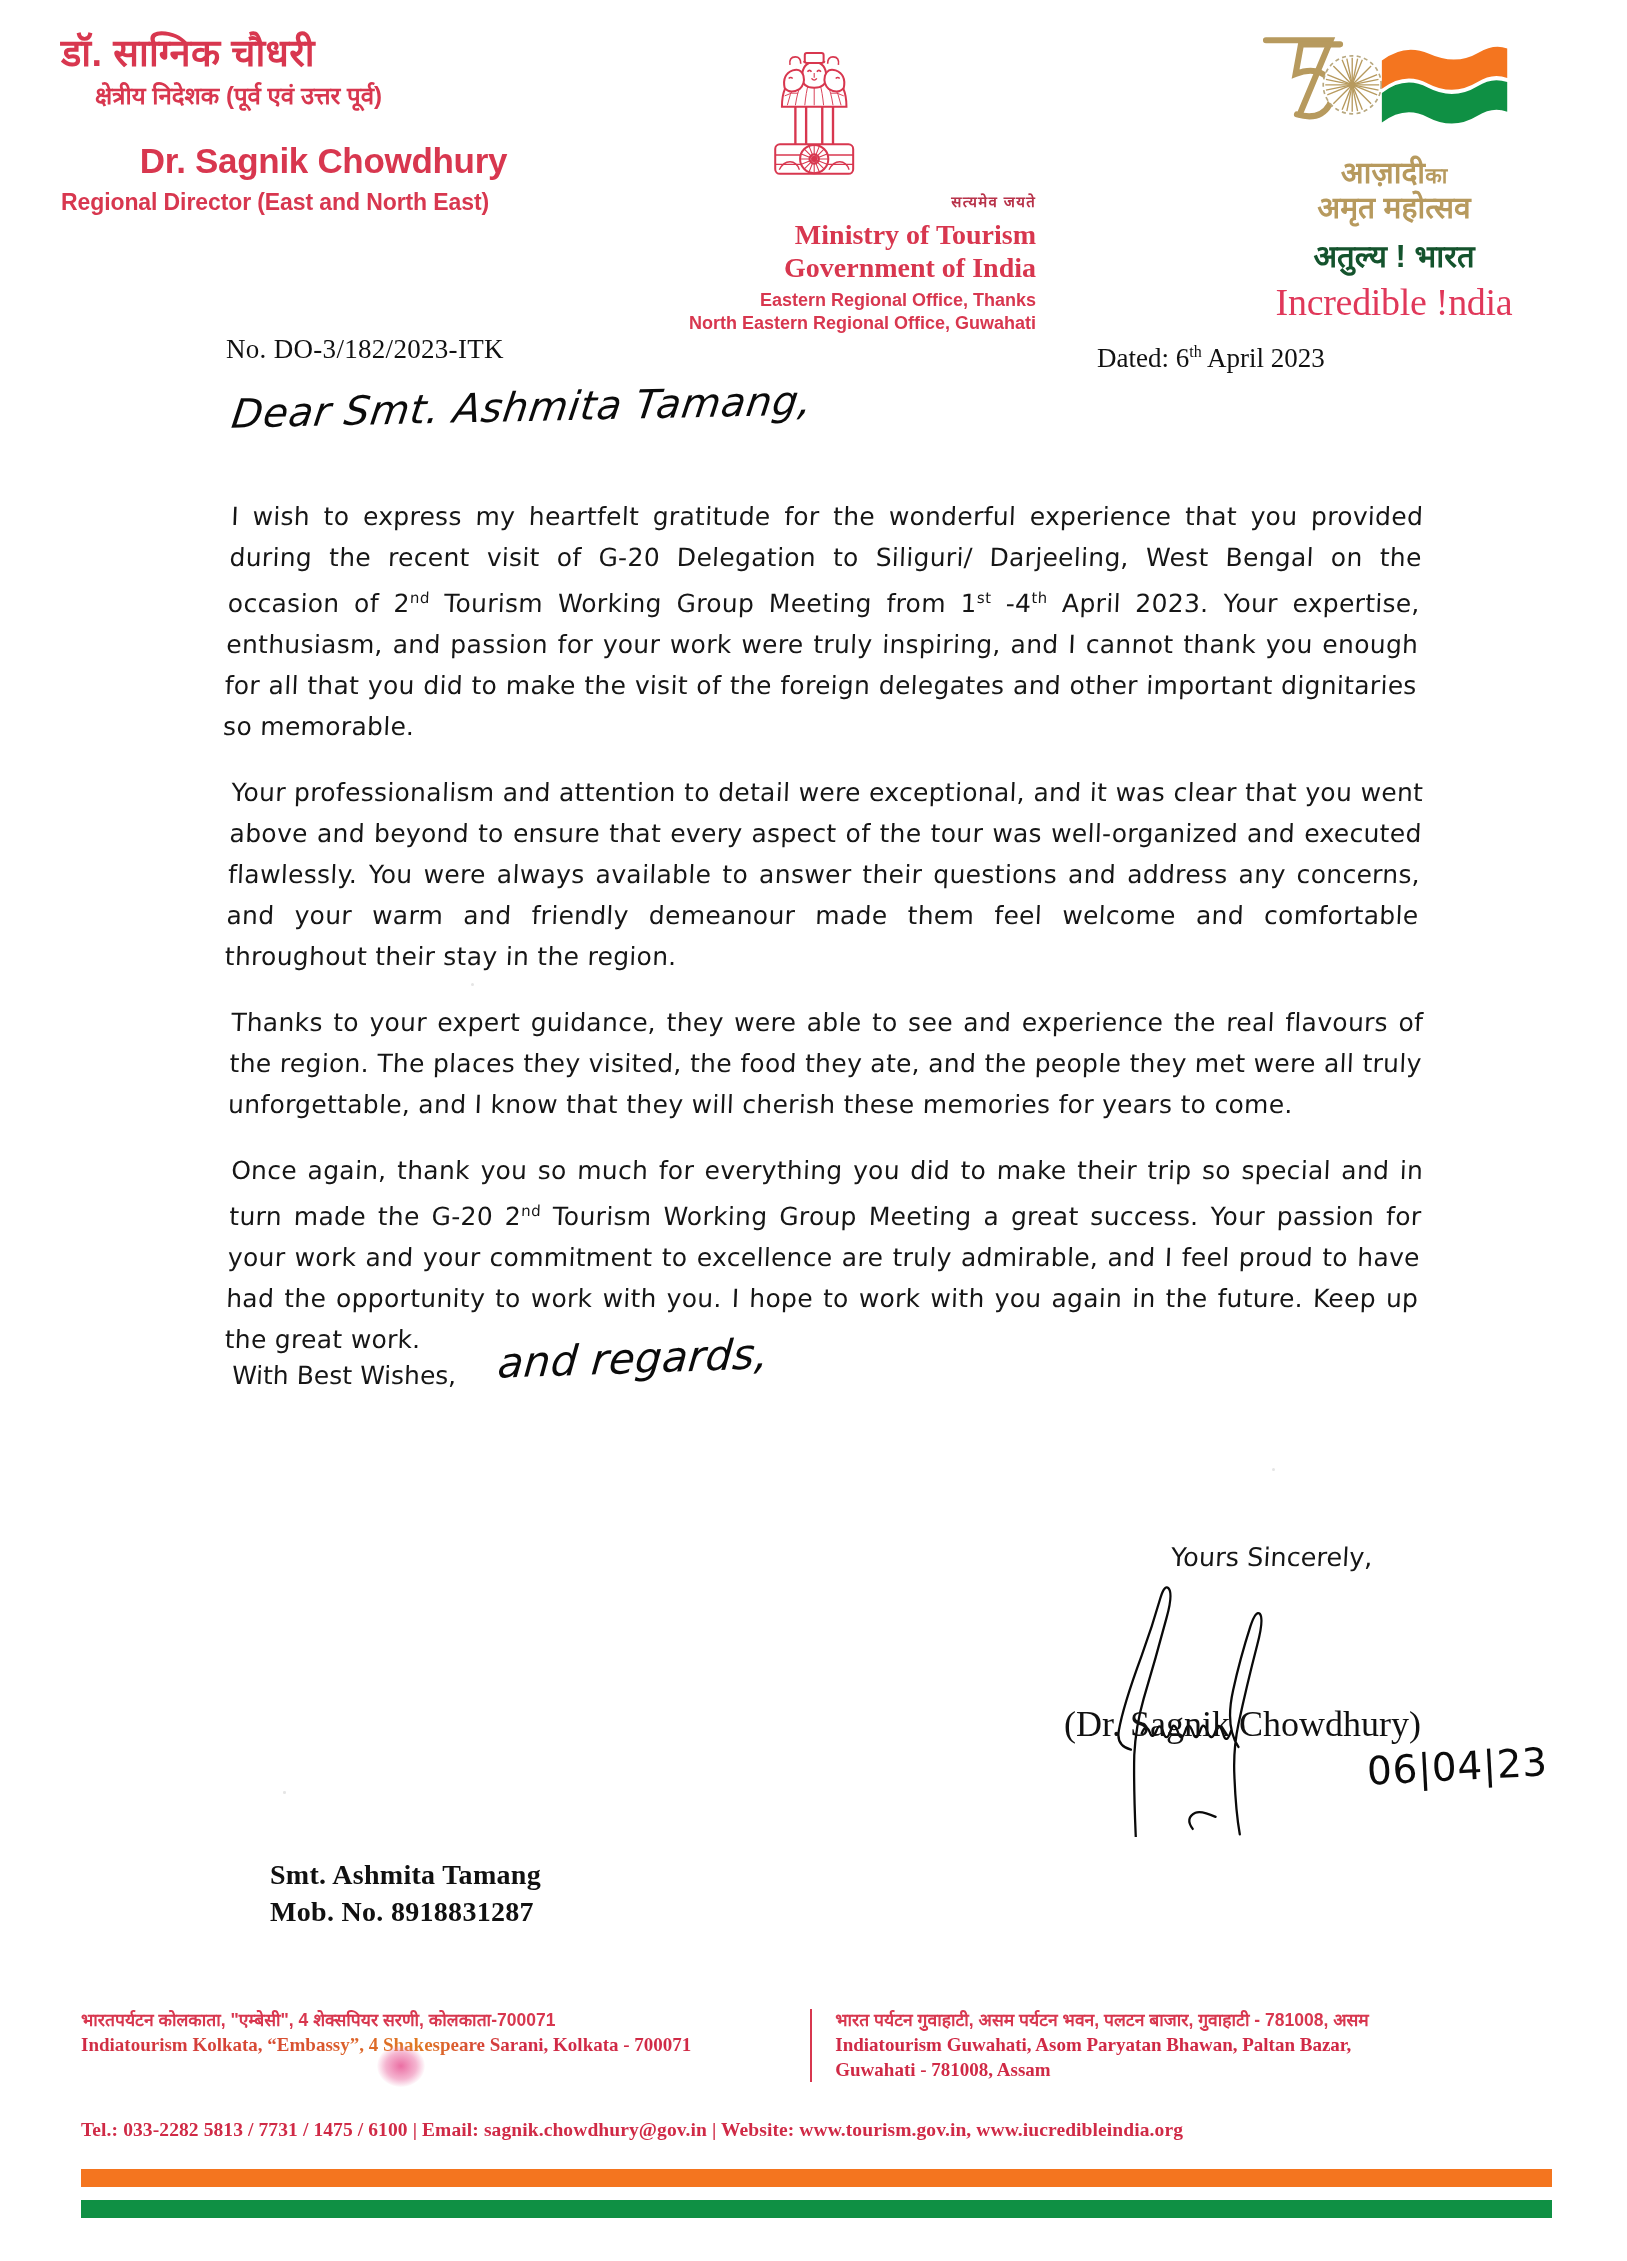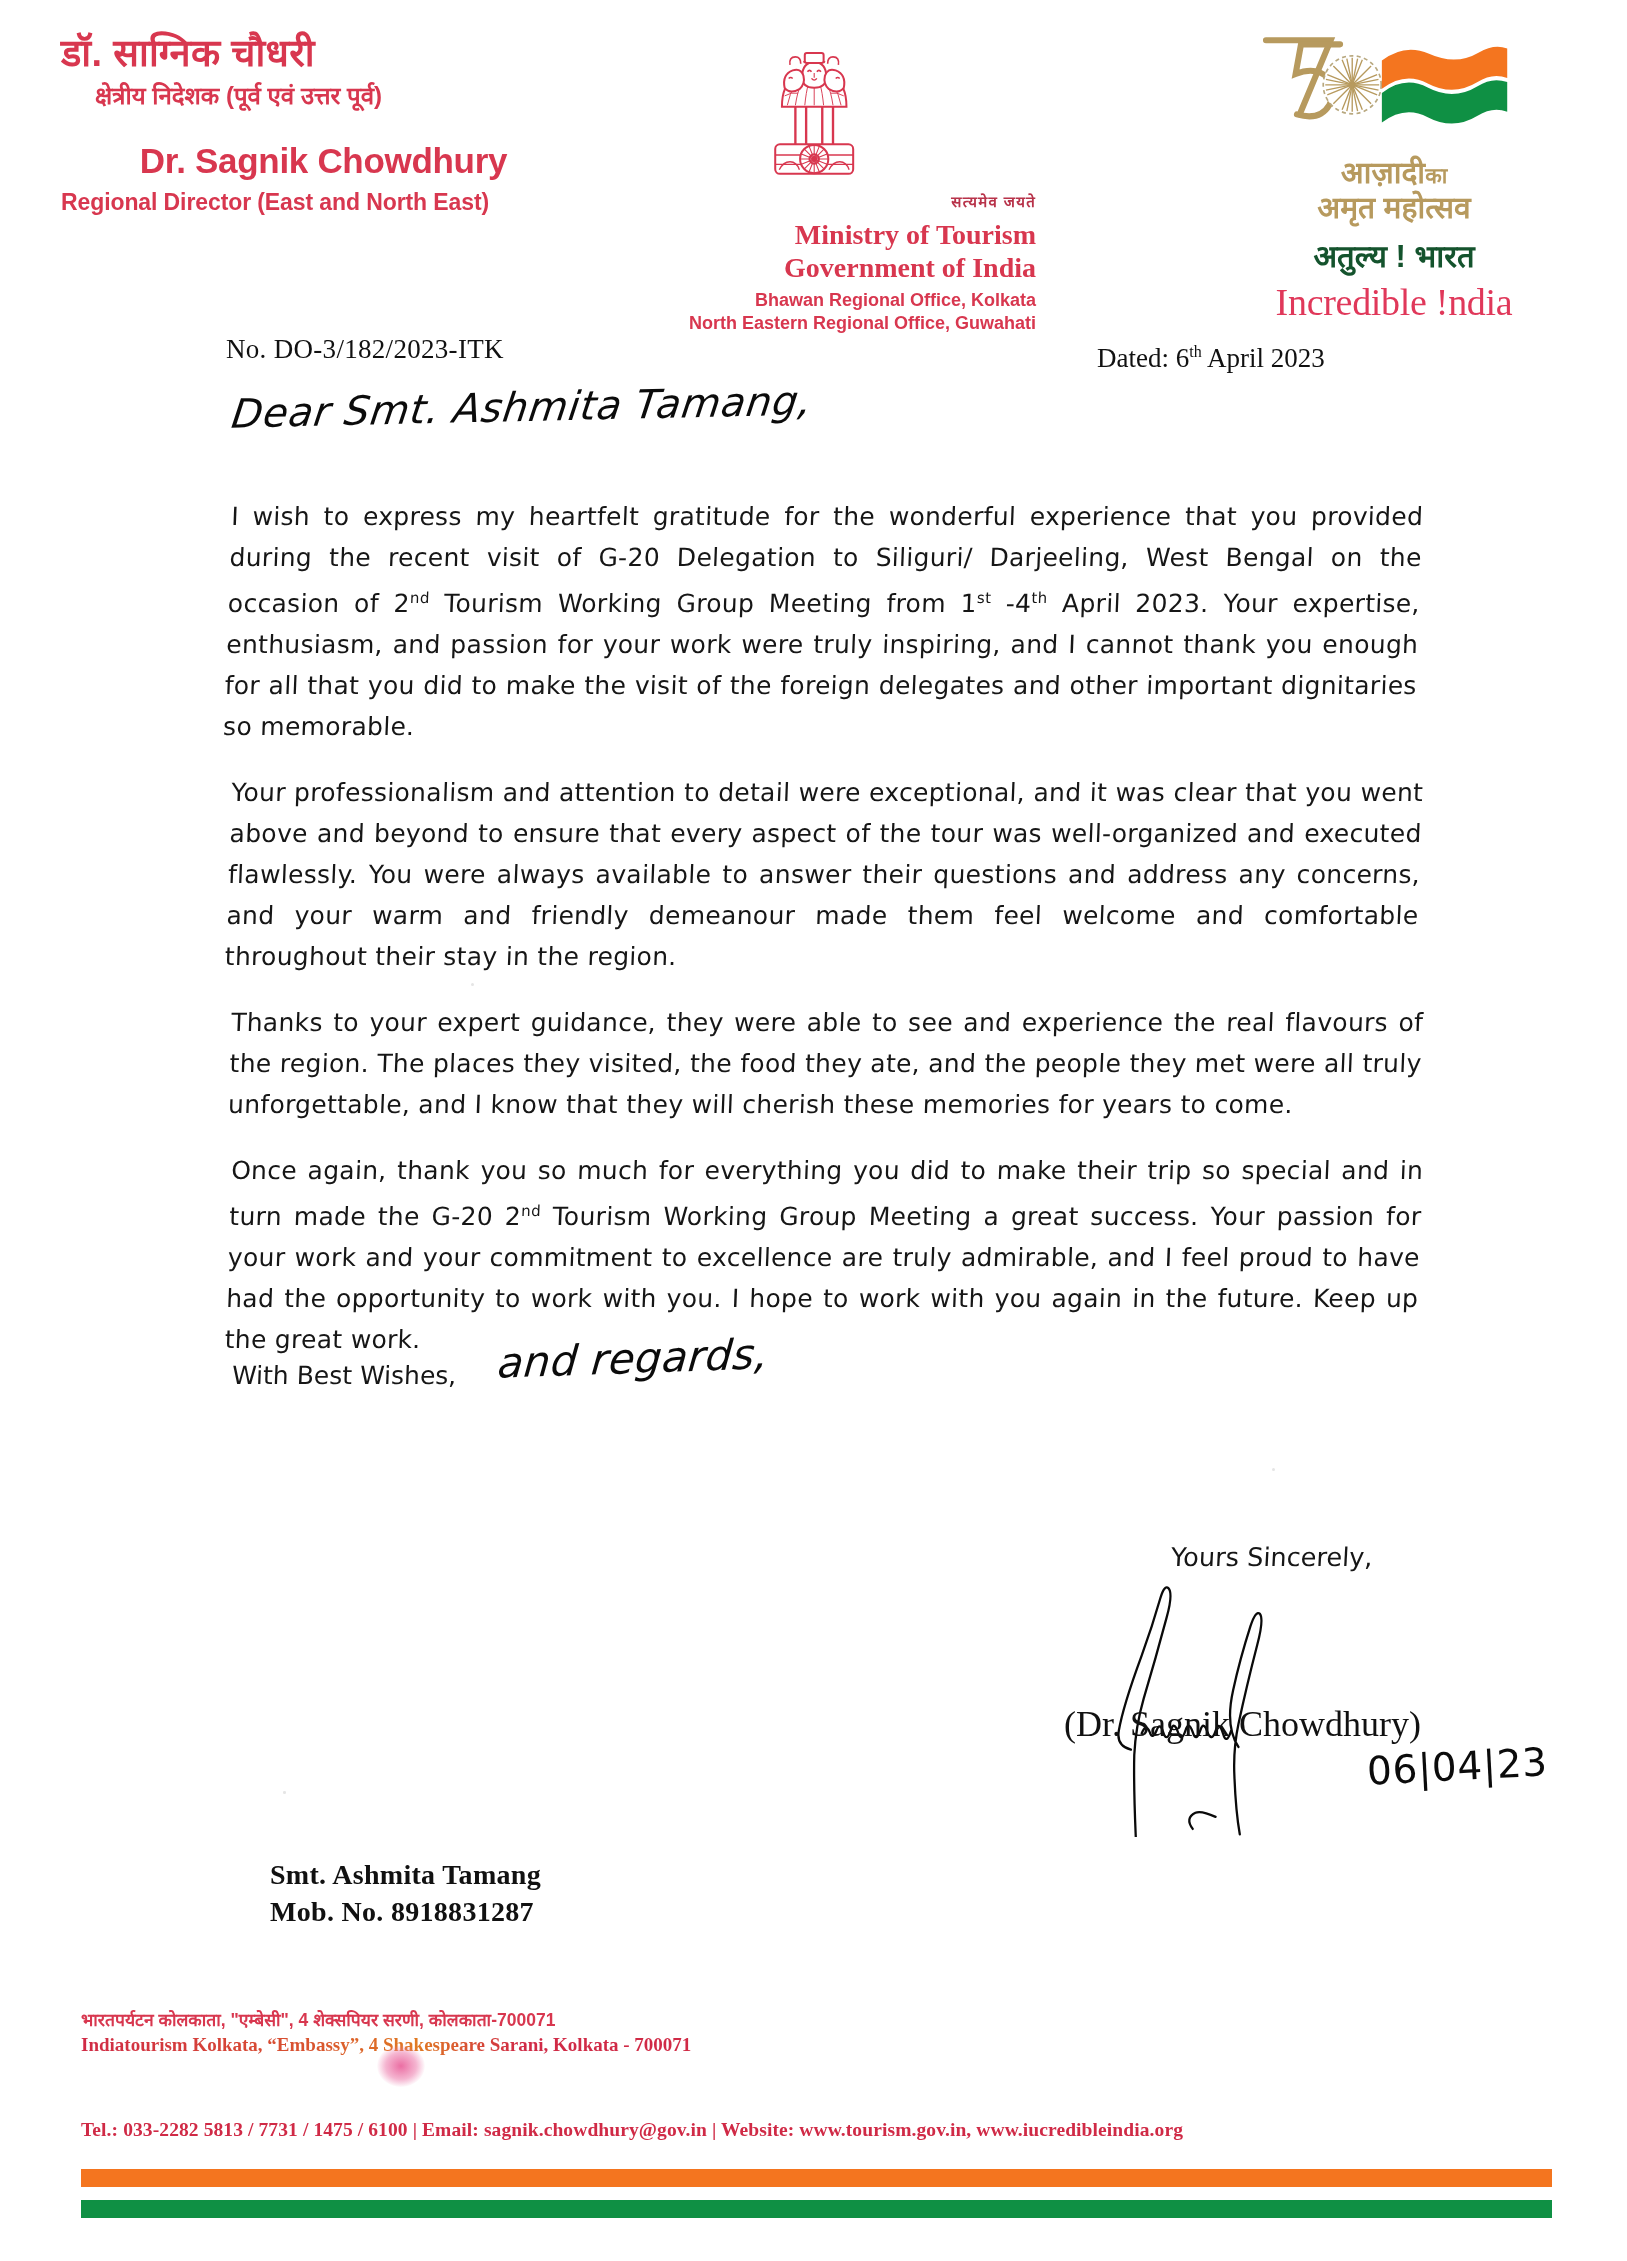--- a/index.html
+++ b/index.html
@@ -158,21 +158,21 @@
         <path d="M144 92 q4 -20 -12 -26 q-12 -4 -16 8 q-3 12 6 20 q14 8 22 -2z" fill="#fff"></path>
         <path d="M62 78 q3 -3 6 0 M132 78 q3 -3 6 0" stroke-width="2.2"></path>
 
         <path d="M64 58 q-2 -12 8 -12 q8 0 8 10" stroke-width="2.4"></path>
         <path d="M136 58 q2 -12 -8 -12 q-8 0 -8 10" stroke-width="2.4"></path>
       </g>
     </svg>
     <div class="satyamev">सत्यमेव जयते</div>
     <div class="lh-min">Ministry of Tourism</div>
     <div class="lh-min" style="margin-top:0">Government of India</div>
-    <div class="lh-off">Bhawan Regional Office, Kolkata</div>
+    <div class="lh-off">Eastern Regional Office, Thanks</div>
     <div class="lh-off" style="margin-top:0">North Eastern Regional Office, Guwahati</div>
   </div>
 
   <div class="lh-right">
     <div class="azadi-mark">
       <svg viewBox="0 0 460 200" width="310" height="135">
 
         <g fill="none" stroke="#b79a5e" stroke-width="9" stroke-linecap="round">
           <path d="M40 30 h96 l-46 110"></path>
           <path d="M150 36 h-58 l-8 44 q30 -12 48 6 q14 16 2 40 q-14 24 -48 14"></path>
@@ -248,20 +248,25 @@
   </div>
 
   <div class="foot">
     <div class="foot-row">
       <div class="foot-col left">
         <div class="f-hi">भारतपर्यटन कोलकाता, "एम्बेसी", 4 शेक्सपियर सरणी, कोलकाता-700071</div>
         <div class="f-en">
           <span class="grad">Indiatourism Kolkata, “Embassy”, 4 Shakespeare Sarani, Kolkata - 700071</span>
         </div>
       </div>
+      <div class="foot-col right">
+        <div class="f-hi">भारत पर्यटन गुवाहाटी, असम पर्यटन भवन, पलटन बाजार, गुवाहाटी - 781008, असम</div>
+        <div class="f-en">Indiatourism Guwahati, Asom Paryatan Bhawan, Paltan Bazar,</div>
+        <div class="f-en">Guwahati - 781008, Assam</div>
+      </div>
     </div>
   </div>
   <div class="smudge"></div>
 
   <div class="contact">Tel.: 033-2282 5813 / 7731 / 1475 / 6100 | Email: sagnik.chowdhury@gov.in | Website: www.tourism.gov.in, www.iucredibleindia.org</div>
 
   <div class="bar saffron"></div>
   <div class="bar green"></div>
 
   <div class="speck" style="left:471px;top:983px;width:3.4px;height:3.4px;"></div>

